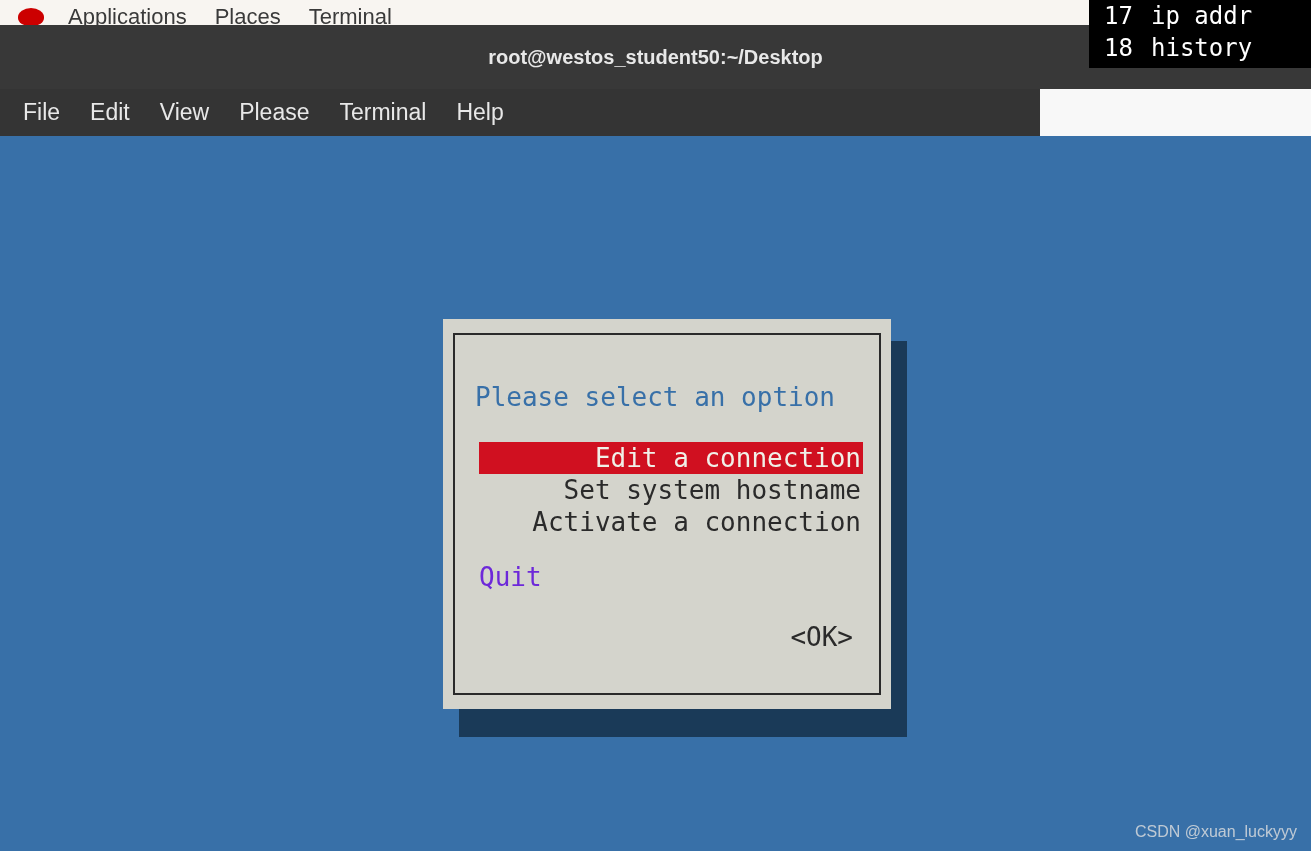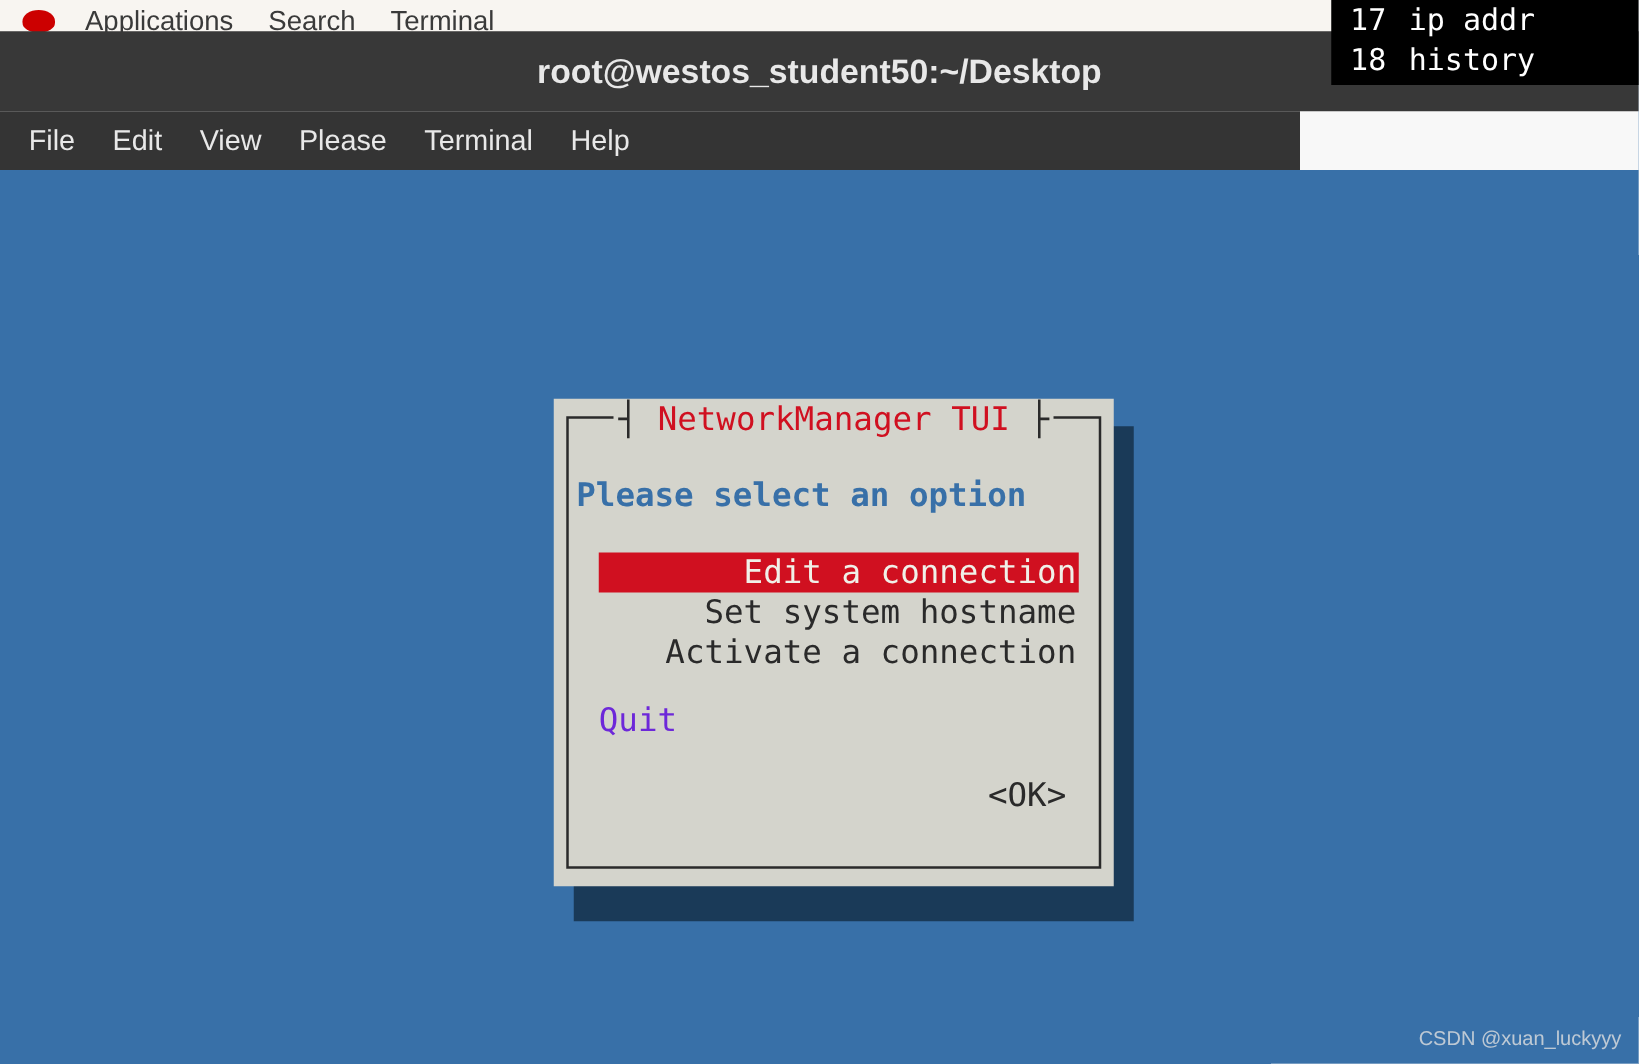--- a/index.html
+++ b/index.html
@@ -43,21 +43,21 @@
       position: absolute;
       top: 25px;
       left: 0;
       width: 1311px;
       height: 64px;
       background: #383838;
       display: flex;
       align-items: center;
       justify-content: center;
       color: #e8e8e8;
-      font-size: 27px;
+      font-size: 20px;
       font-weight: bold;
     }
     .window-controls {
       position: absolute;
       top: 45px;
       right: 10px;
       display: flex;
       gap: 30px;
       color: #e0e0e0;
       font-size: 22px;
@@ -122,25 +122,24 @@
       font-family: monospace;
       font-size: 26px;
       white-space: nowrap;
     }
     .tui-title-bracket {
       color: #2a2a2a;
     }
     .tui-prompt {
       position: absolute;
       top: 47px;
-      left: 6px;
+      left: 20px;
       color: #3870a8;
       font-family: monospace;
       font-size: 26px;
-      font-weight: bold;
     }
     .tui-options {
       position: absolute;
       top: 107px;
       left: 24px;
       right: 16px;
       font-family: monospace;
       font-size: 26px;
       text-align: right;
     }
@@ -169,21 +168,21 @@
       right: 26px;
       color: #2a2a2a;
       font-family: monospace;
       font-size: 26px;
       cursor: pointer;
     }
     .overlay-terminal {
       position: absolute;
       top: 0;
       right: 0;
-      width: 246px;
+      width: 222px;
       height: 68px;
       background: #000000;
       color: #ffffff;
       font-family: monospace;
       font-size: 24px;
       padding: 0 6px;
       line-height: 32px;
       overflow: hidden;
     }
     .overlay-line {
@@ -202,21 +201,21 @@
       font-size: 16px;
       opacity: 0.8;
     }
   </style>
 </head>
 <body>
 
 <div class="gnome-panel">
   <div class="redhat-icon"></div>
   <div class="panel-item">Applications</div>
-  <div class="panel-item">Search</div>
+  <div class="panel-item">Places</div>
   <div class="panel-item">Terminal</div>
 </div>
 
 <div class="window-titlebar">
   <span>root@westos_student50:~/Desktop</span>
 </div>
 
 <div class="window-controls">
   <span>—</span>
   <span>◻</span>
@@ -230,21 +229,20 @@
   <div class="menu-item">Terminal</div>
   <div class="menu-item">Help</div>
 </div>
 
 <div class="terminal-body"></div>
 
 <div class="tui-shadow"></div>
 
 <div class="tui-box">
   <div class="tui-border">
-    <div class="tui-title"><span class="tui-title-bracket">┤ </span><span>NetworkManager TUI</span><span class="tui-title-bracket"> ├</span></div>
     <div class="tui-prompt">Please select an option</div>
     <div class="tui-options">
       <div class="tui-option selected">Edit a connection</div>
       <div class="tui-option">Set system hostname</div>
       <div class="tui-option">Activate a connection</div>
     </div>
     <div class="tui-quit">Quit</div>
     <div class="tui-ok">&lt;OK&gt;</div>
   </div>
 </div>

